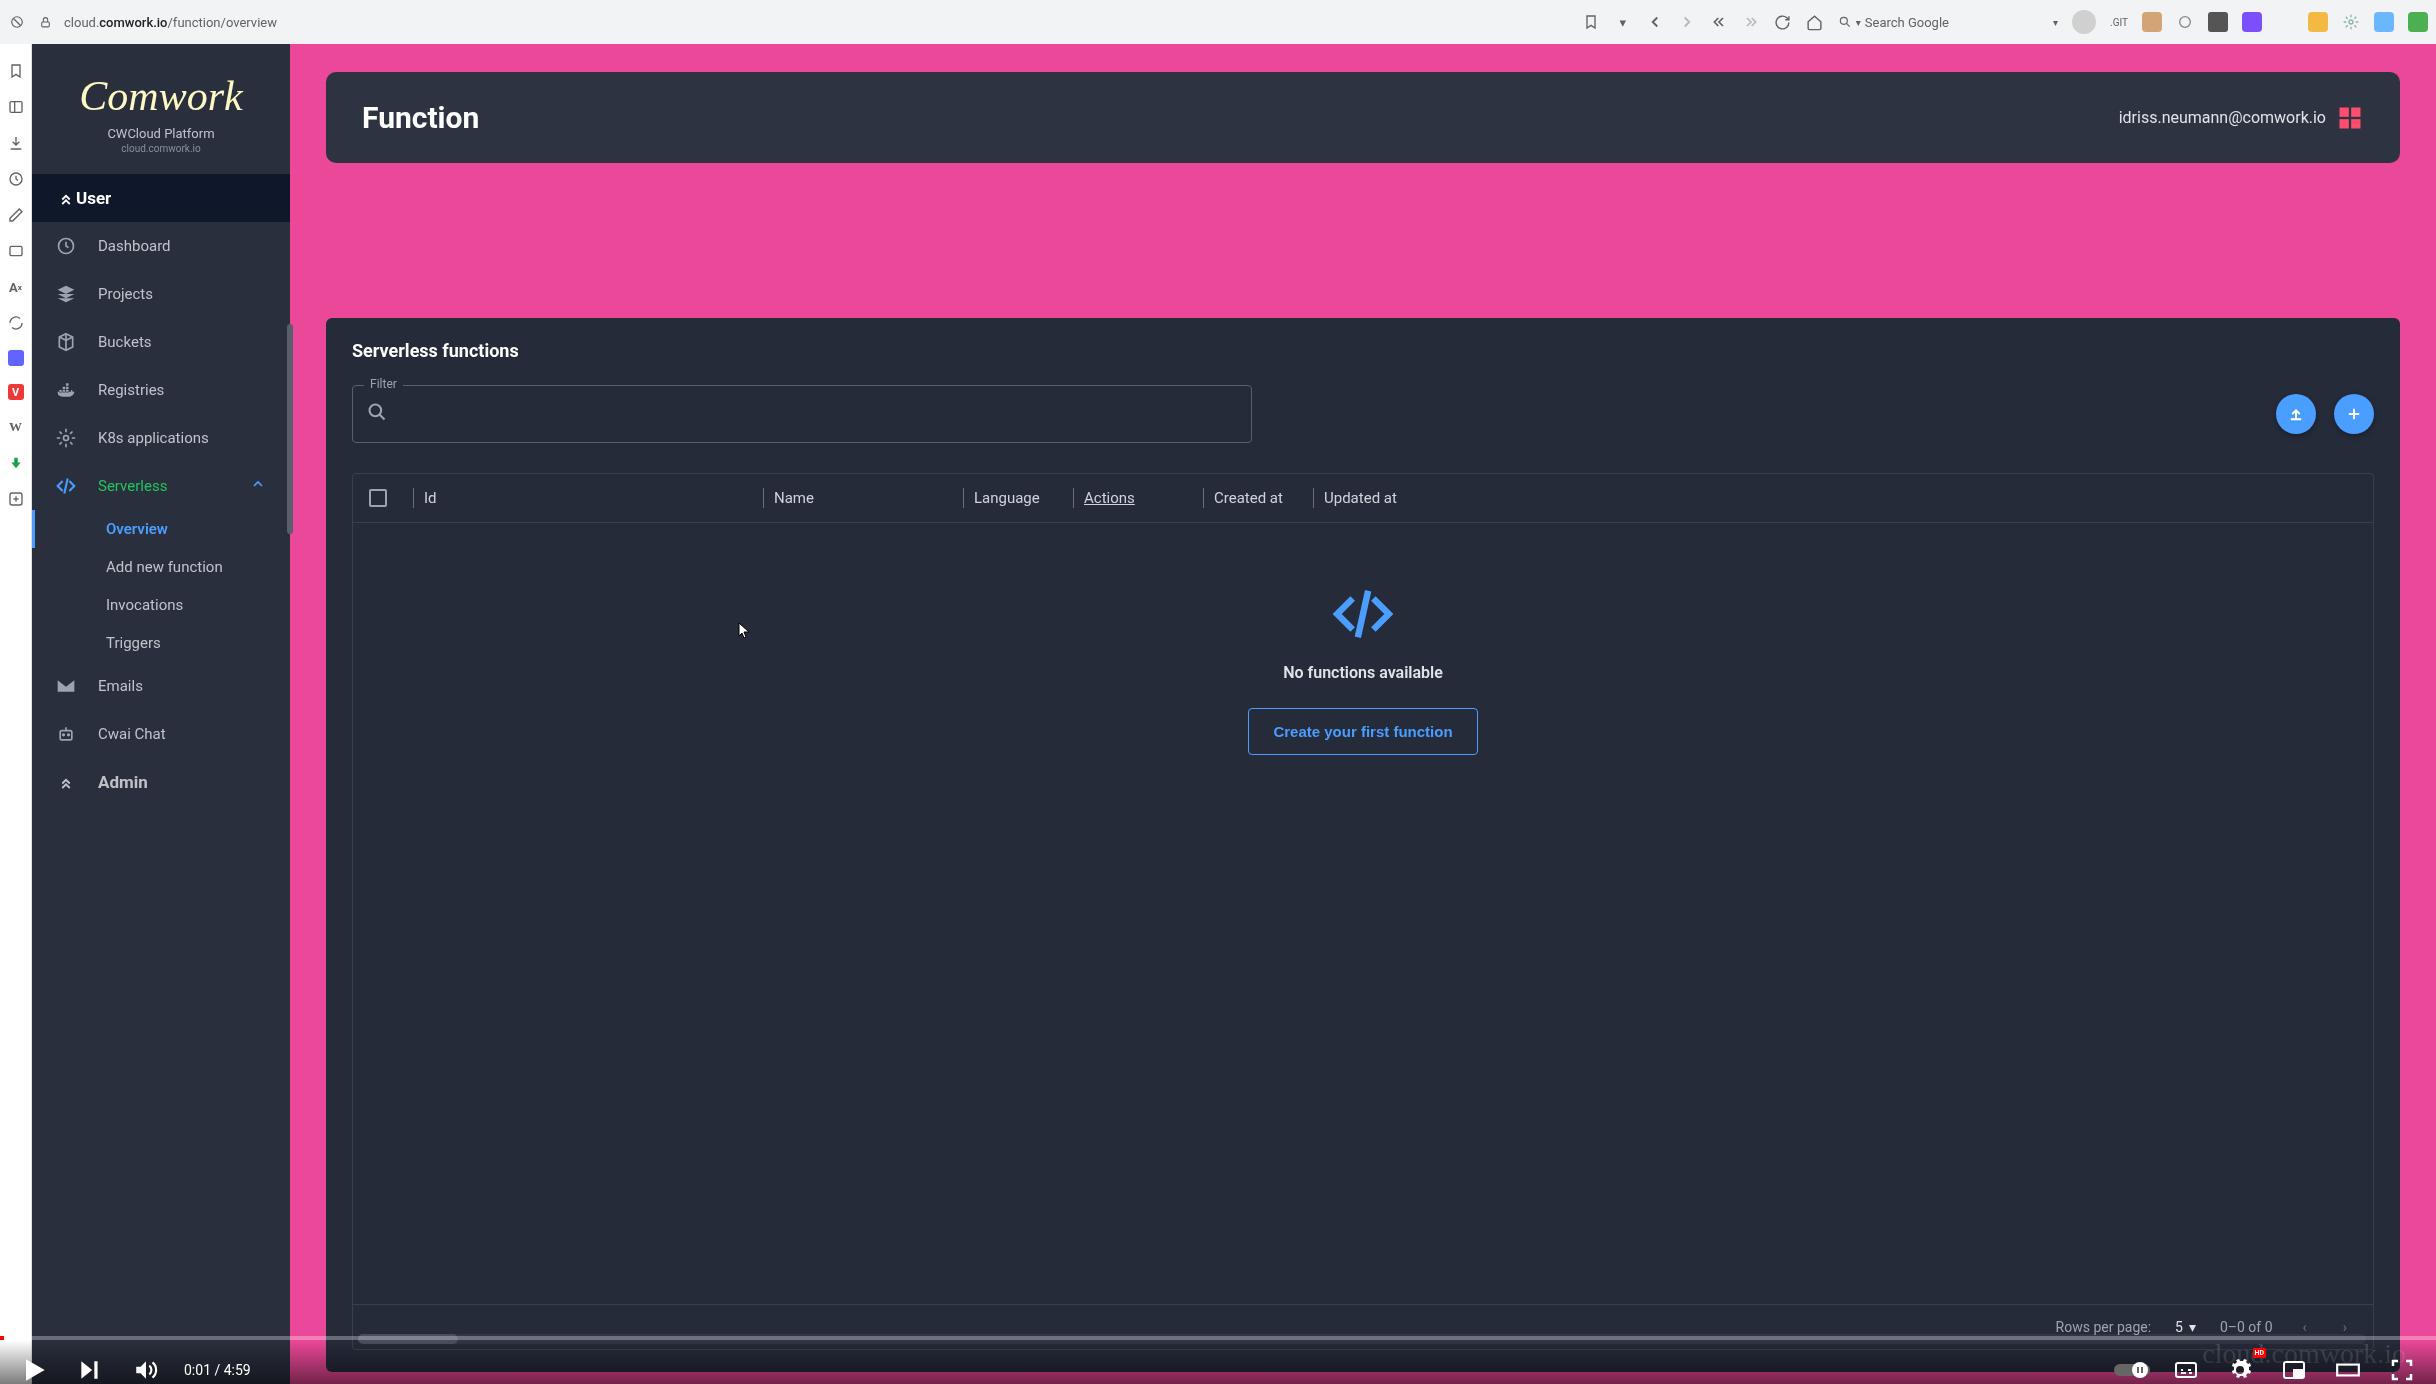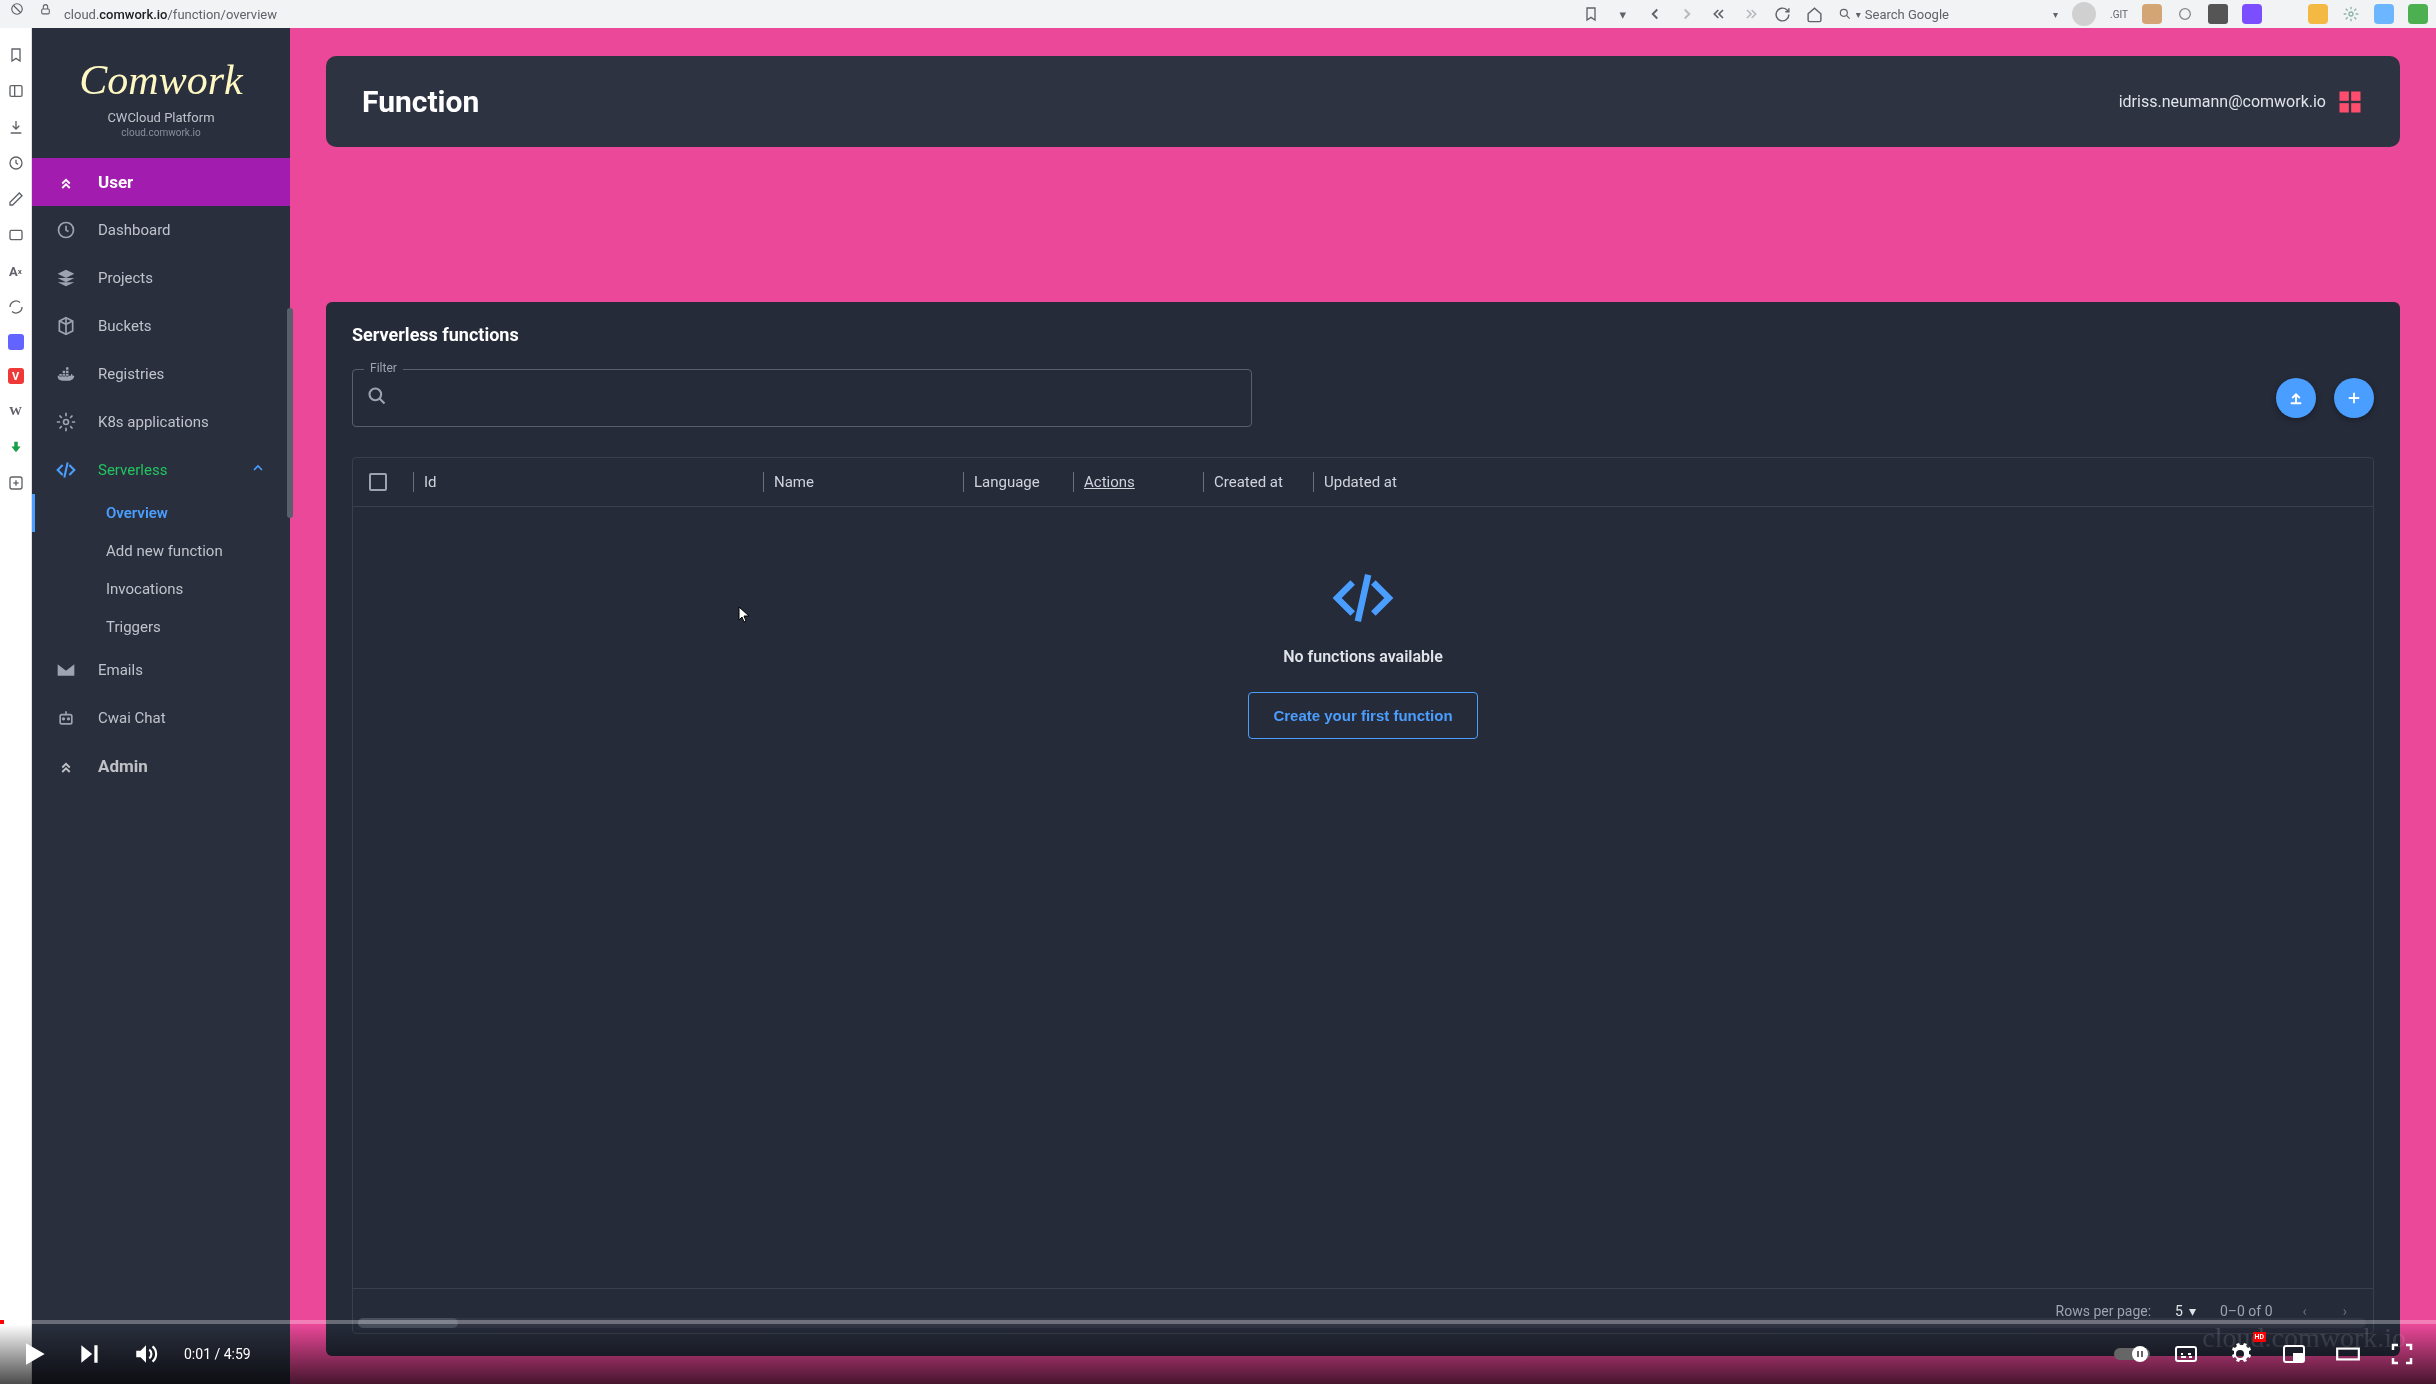--- a/index.html
+++ b/index.html
@@ -7,23 +7,24 @@
       font-family: -apple-system, BlinkMacSystemFont, 'Segoe UI', Roboto, sans-serif;
       background: #1a1f2e;
       color: #e0e3e8;
       width: 2436px;
       height: 1384px;
       overflow: hidden;
     }
     
     
     .browser-bar {
-      height: 28px;
+      height: 44px;
       background: #f1f3f4;
       display: flex;
+      align-items: center;
       padding: 0 8px;
       gap: 10px;
       font-size: 13px;
       color: #5f6368;
     }
     .browser-bar .url {
       flex: 0 1 auto;
       display: flex;
       align-items: center;
       gap: 6px;
@@ -128,26 +129,25 @@
     }
     .platform-url {
       color: #8a8f9c;
       font-size: 10px;
       margin-top: 2px;
     }
     
     .nav-group-header {
       display: flex;
       align-items: flex-start;
-      gap: 22px;
       padding: 14px 24px;
       color: #fff;
       font-weight: 700;
       font-size: 17px;
-      background: #a21caf;
+      background: #0f172a;
     }
     .nav-group-header2 {
       display: flex;
       align-items: center;
       gap: 22px;
       padding: 14px 24px;
       color: #fff;
       font-weight: 700;
       font-size: 17px;
     }

